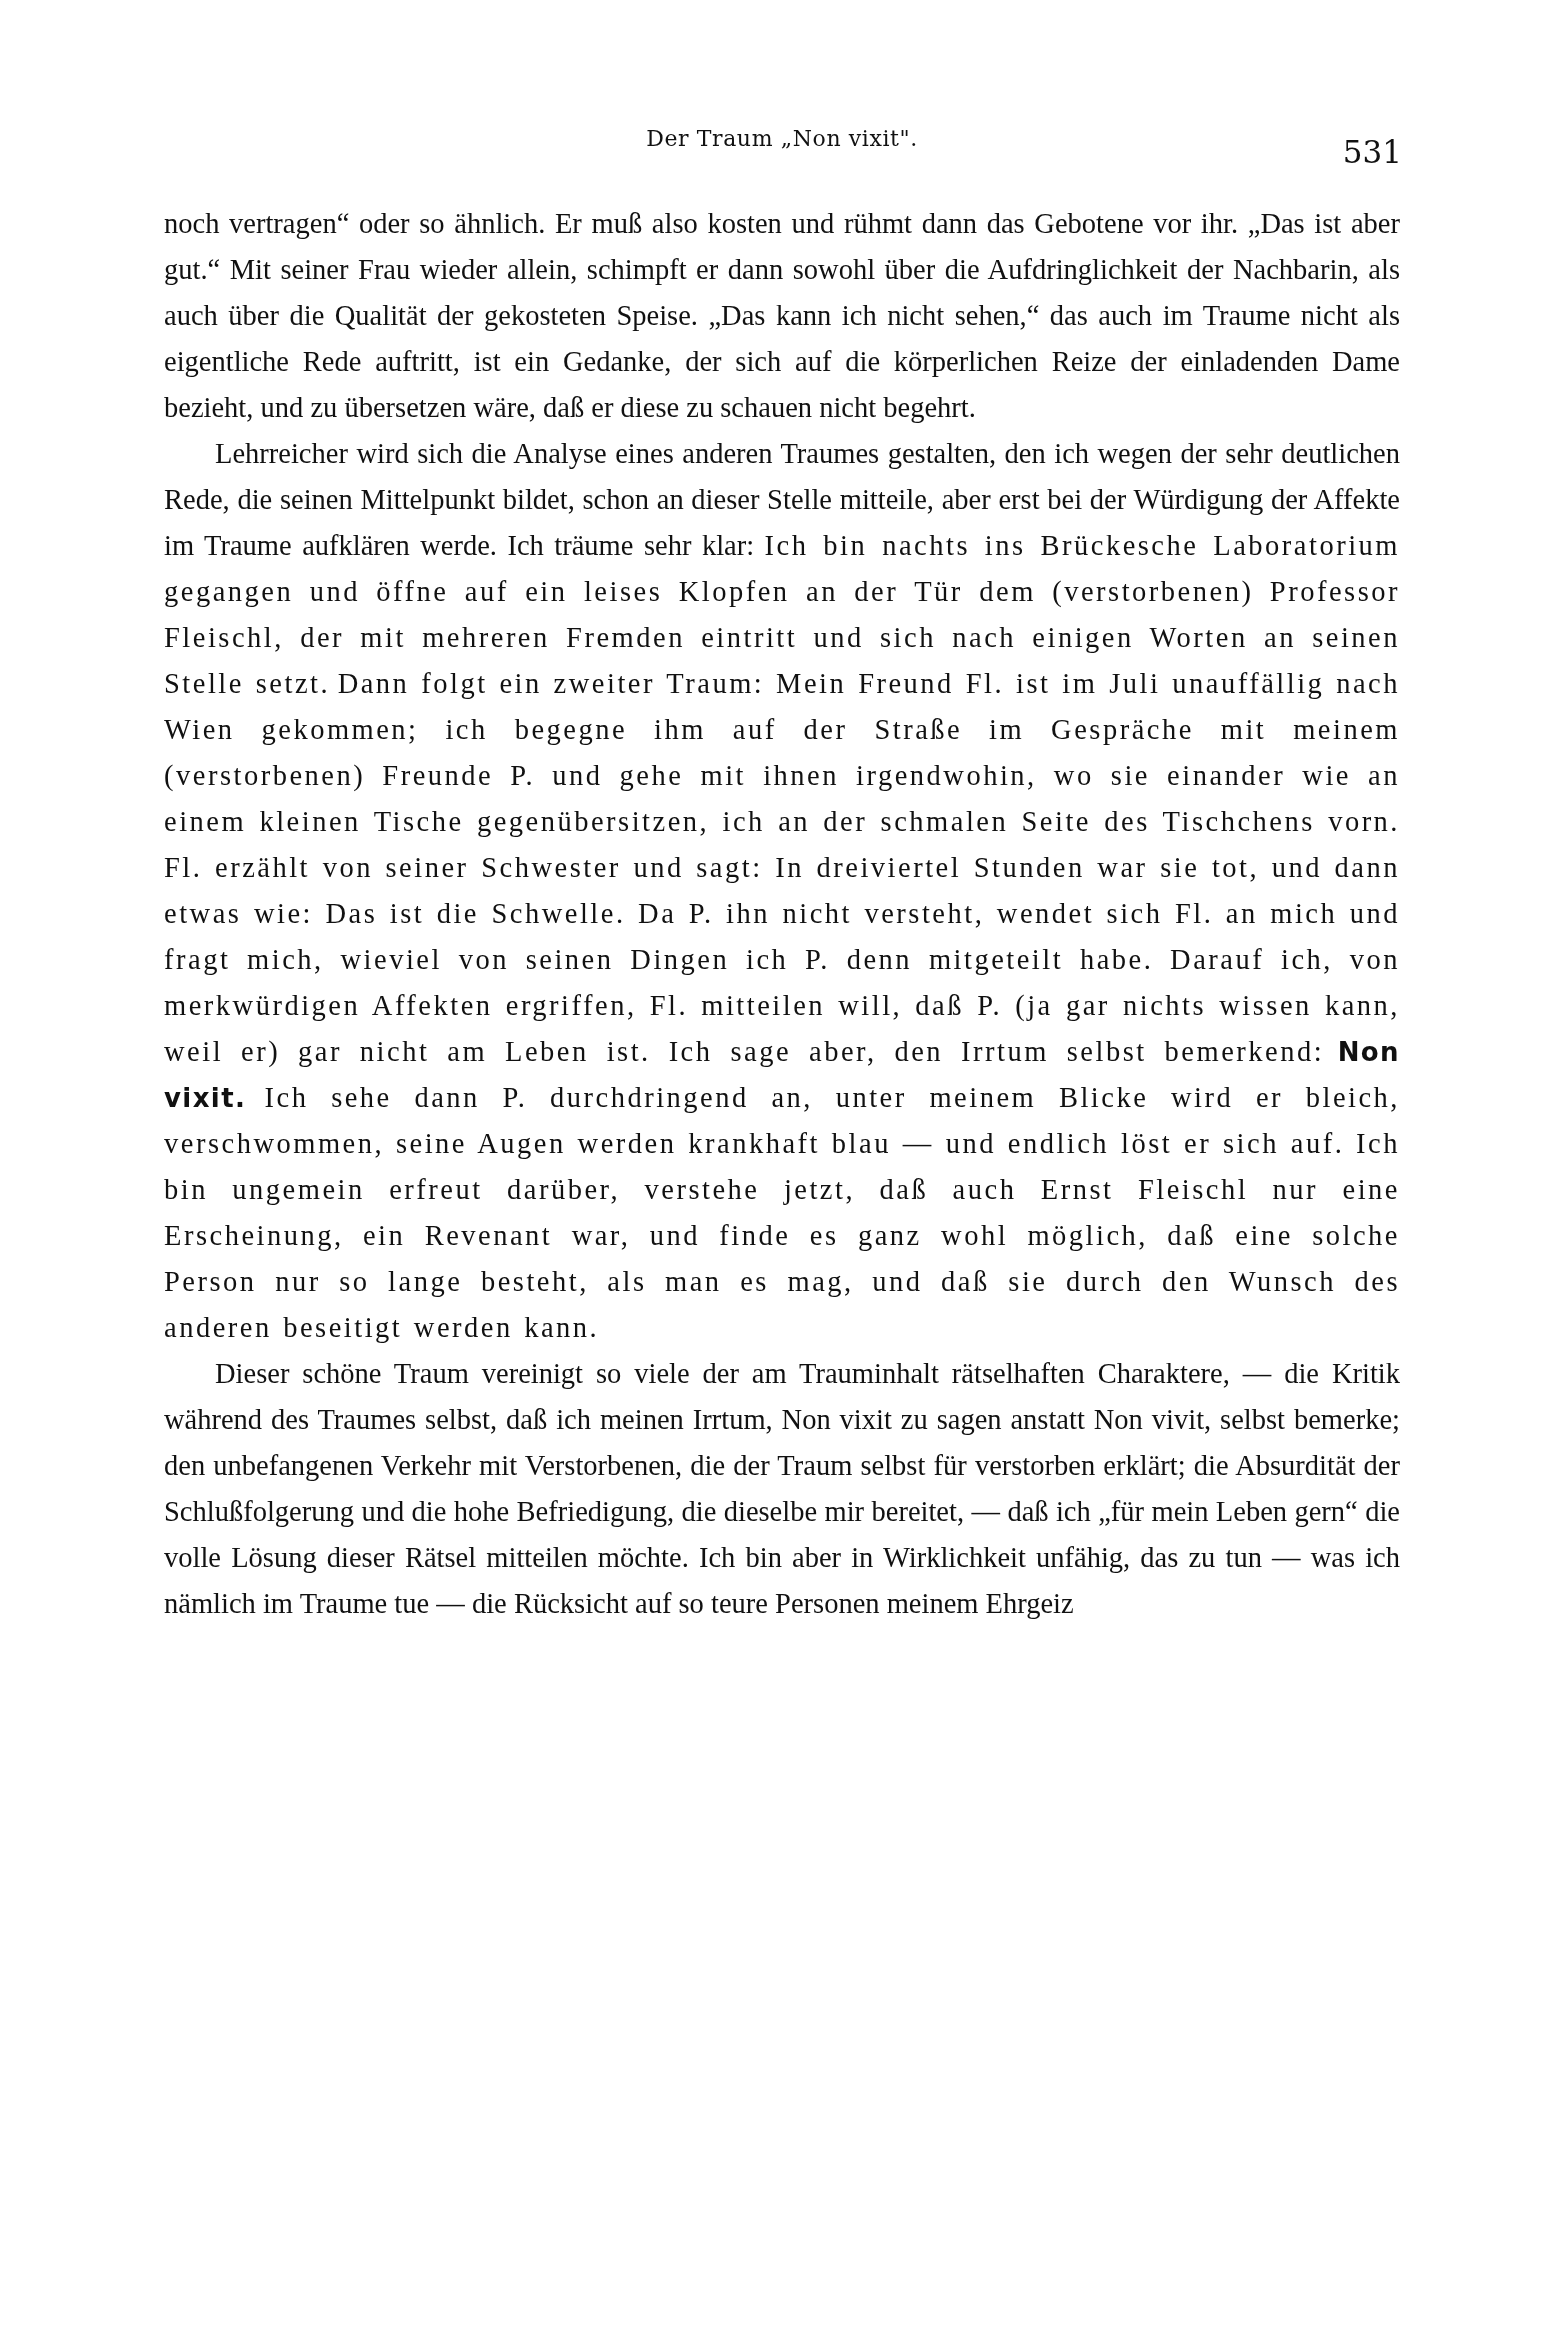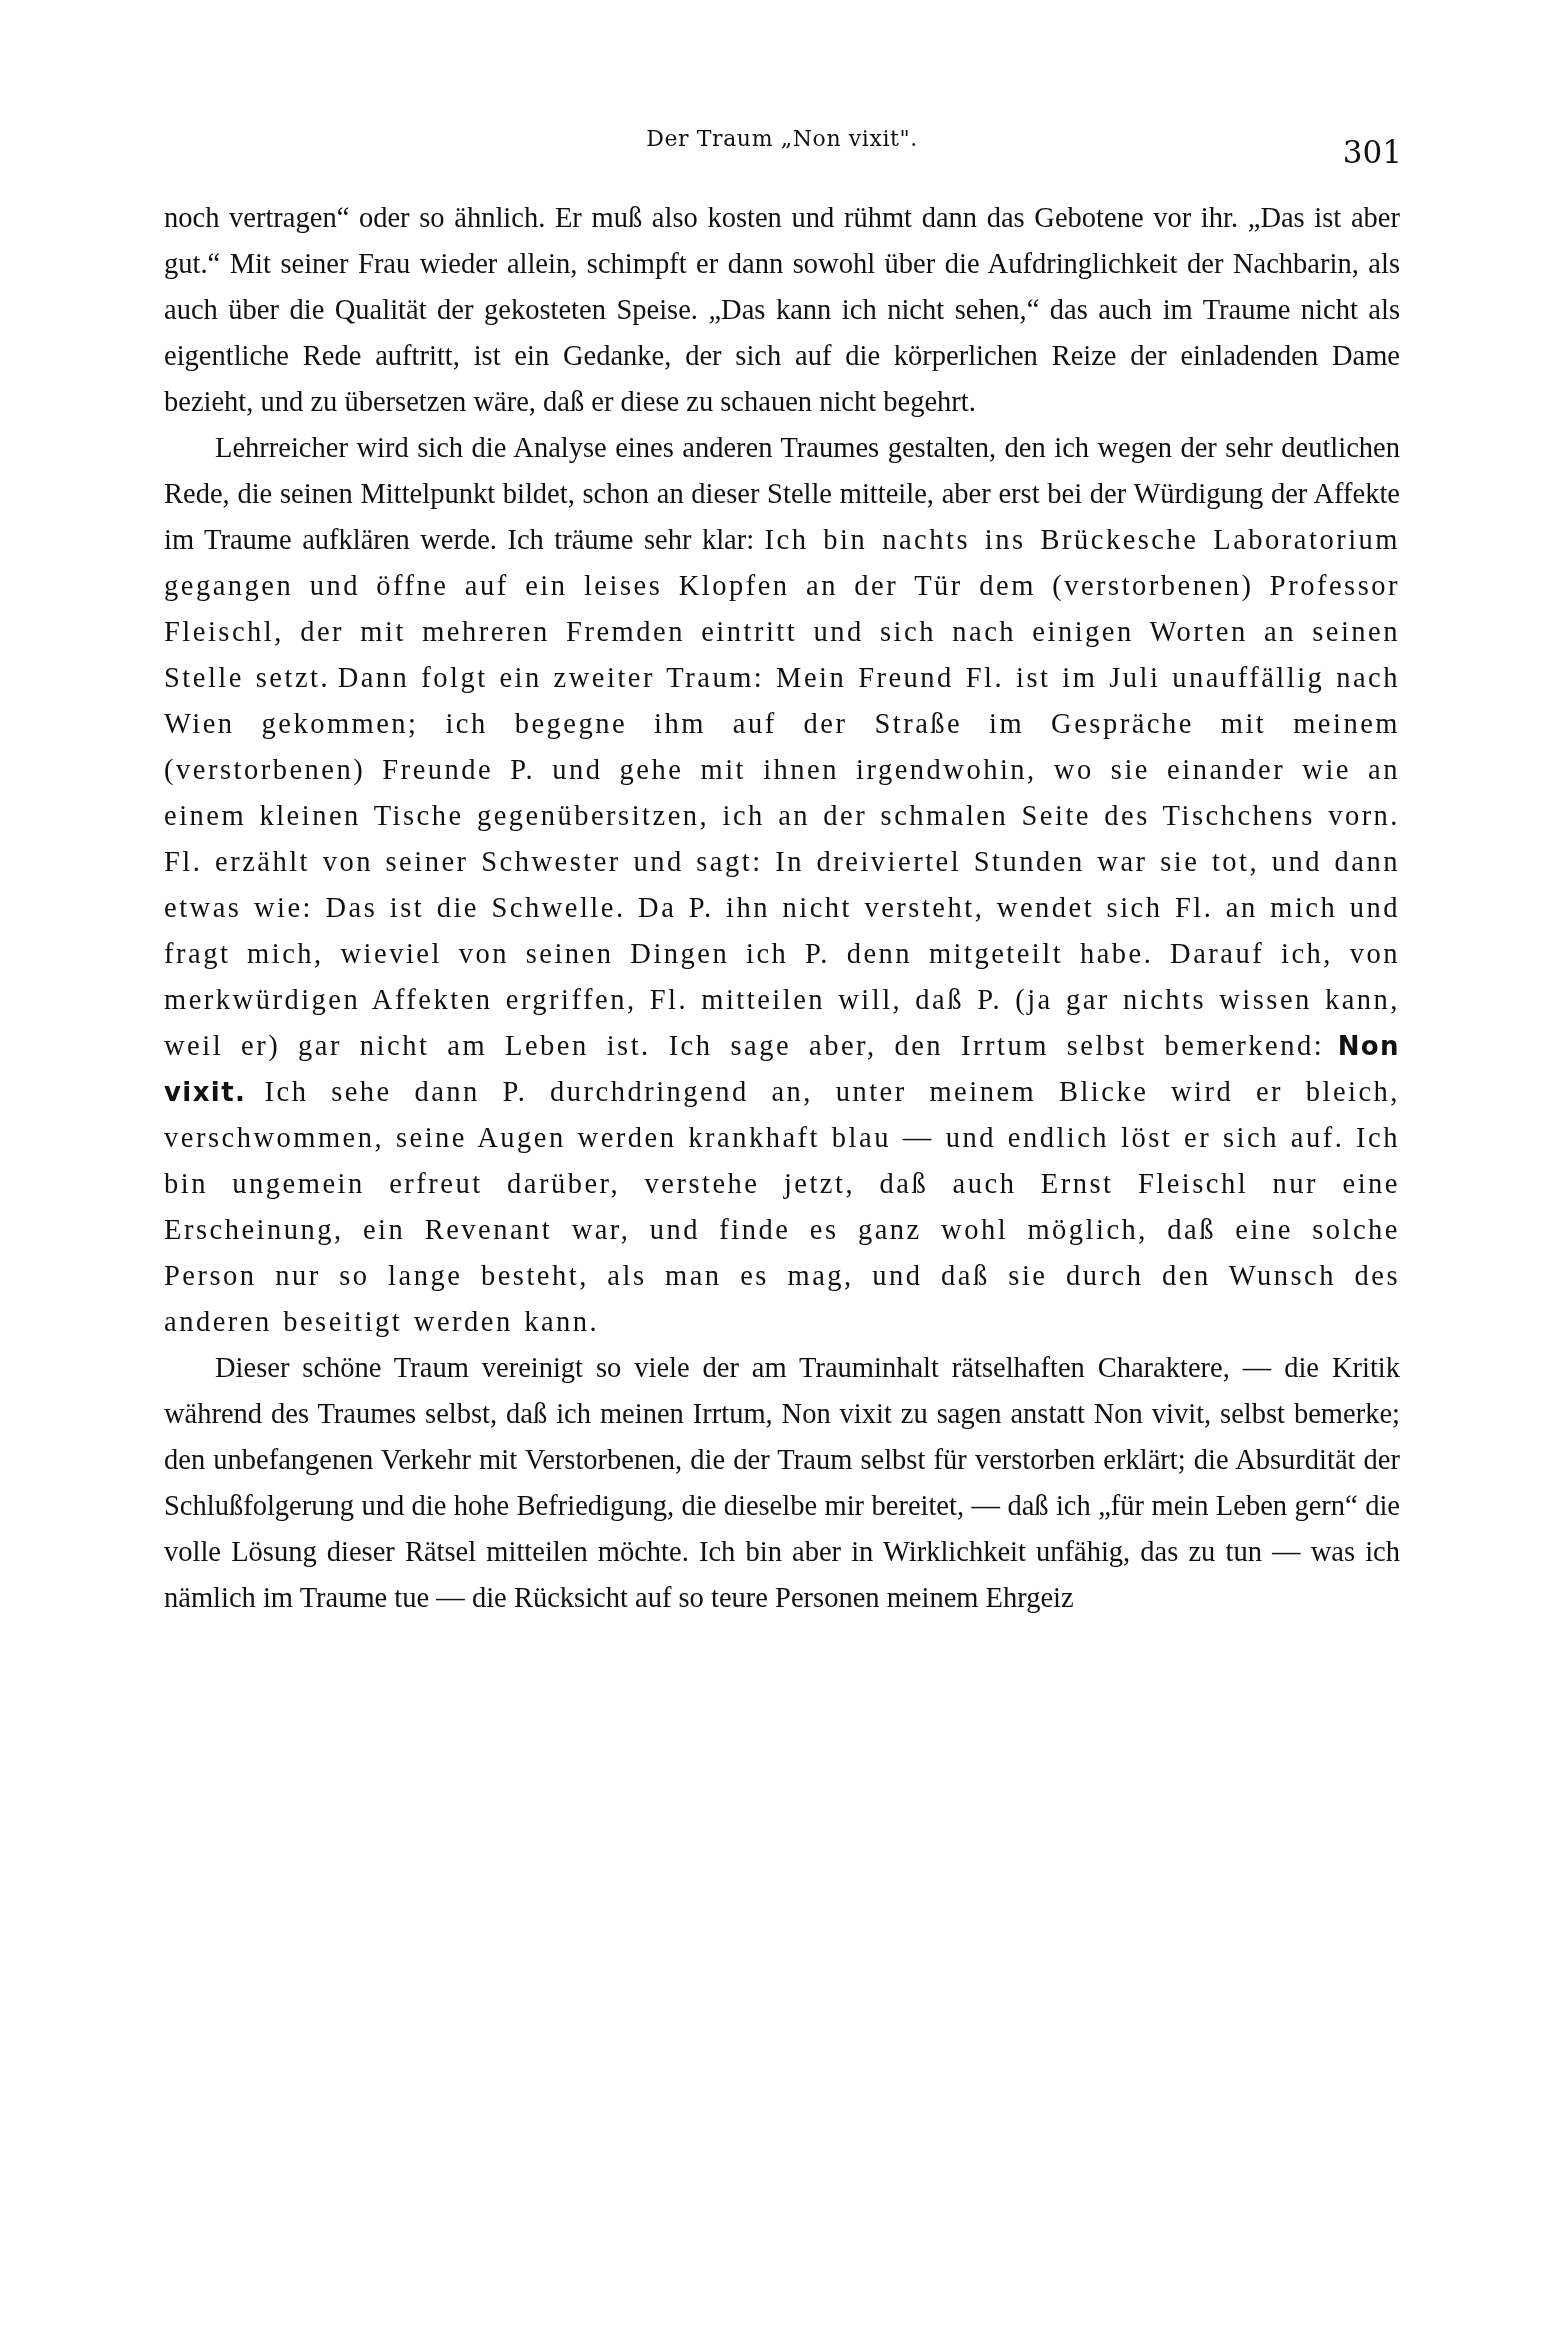--- a/index.html
+++ b/index.html
@@ -42,21 +42,21 @@
   .page-number {
     position: absolute;
     right: 0;
     bottom: -5.7px;
     font-family: "DejaVu Serif", serif;
     font-size: 31px;
     color: #111;
   }
   .body-text {
     position: absolute;
-    top: 195px;
+    top: 201px;
     left: 164px;
     width: 1236px;
     font-size: 28.5px;
     line-height: 46px;
     text-align: justify;
     text-justify: inter-word;
     color: #111;
   }
   .body-text p {
     margin: 0;
@@ -75,21 +75,21 @@
     letter-spacing: 1.4px;
   }
 </style>
 </head>
 <body>
 
 <div class="page">
 
   <div class="header">
     <span class="running-title">Der Traum „Non vixit".</span>
-    <span class="page-number">301</span>
+    <span class="page-number">531</span>
   </div>
 
   <div class="body-text">
 
     <p><span>noch vertragen“ oder so ähnlich. Er muß also kosten und rühmt dann das Gebotene vor ihr. „Das ist aber gut.“ Mit seiner Frau wieder allein, schimpft er dann sowohl über die Aufdringlichkeit der Nachbarin, als auch über die Qualität der gekosteten Speise. „Das kann ich nicht sehen,“ das auch im Traume nicht als eigentliche Rede auftritt, ist ein Gedanke, der sich auf die körperlichen Reize der einladenden Dame bezieht, und zu übersetzen wäre, daß er diese zu schauen nicht begehrt.</span></p>
 
     <p class="indent"><span>Lehrreicher wird sich die Analyse eines anderen Traumes gestalten, den ich wegen der sehr deutlichen Rede, die seinen Mittelpunkt bildet, schon an dieser Stelle mitteile, aber erst bei der Würdigung der Affekte im Traume aufklären werde. Ich träume sehr klar:</span>
       <span class="spaced">Ich bin nachts ins Brückesche Laboratorium gegangen und öffne auf ein leises Klopfen an der Tür dem (verstorbenen) Professor Fleischl, der mit mehreren Fremden eintritt und sich nach einigen Worten an seinen Stelle setzt.</span>
       <span class="spaced">Dann folgt ein zweiter Traum: Mein Freund Fl. ist im Juli unauffällig nach Wien gekommen; ich begegne ihm auf der Straße im Gespräche mit meinem (verstorbenen) Freunde P. und gehe mit ihnen irgendwohin, wo sie einander wie an einem kleinen Tische gegenübersitzen, ich an der schmalen Seite des Tischchens vorn. Fl. erzählt von seiner Schwester und sagt: In dreiviertel Stunden war sie tot, und dann etwas wie: Das ist die Schwelle. Da P. ihn nicht versteht, wendet sich Fl. an mich und fragt mich, wieviel von seinen Dingen ich P. denn mitgeteilt habe. Darauf ich, von merkwürdigen Affekten ergriffen, Fl. mitteilen will, daß P. (ja gar nichts wissen kann, weil er) gar nicht am Leben ist. Ich sage aber, den Irrtum selbst bemerkend:</span>
       <span class="bold-spaced">Non vixit.</span>

